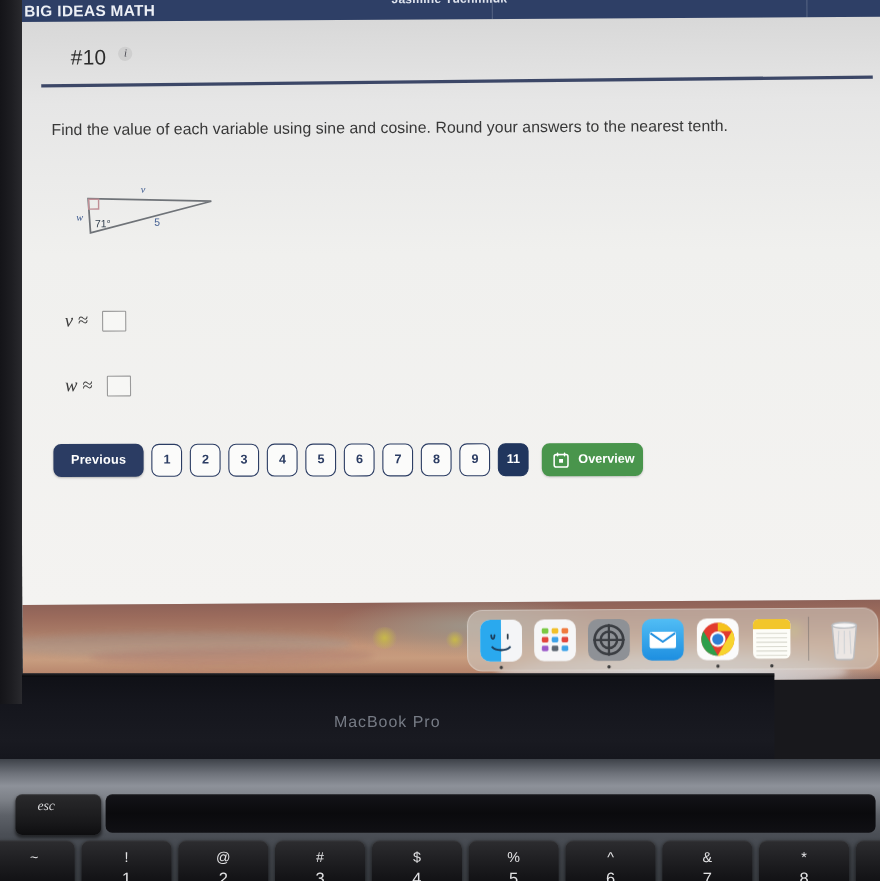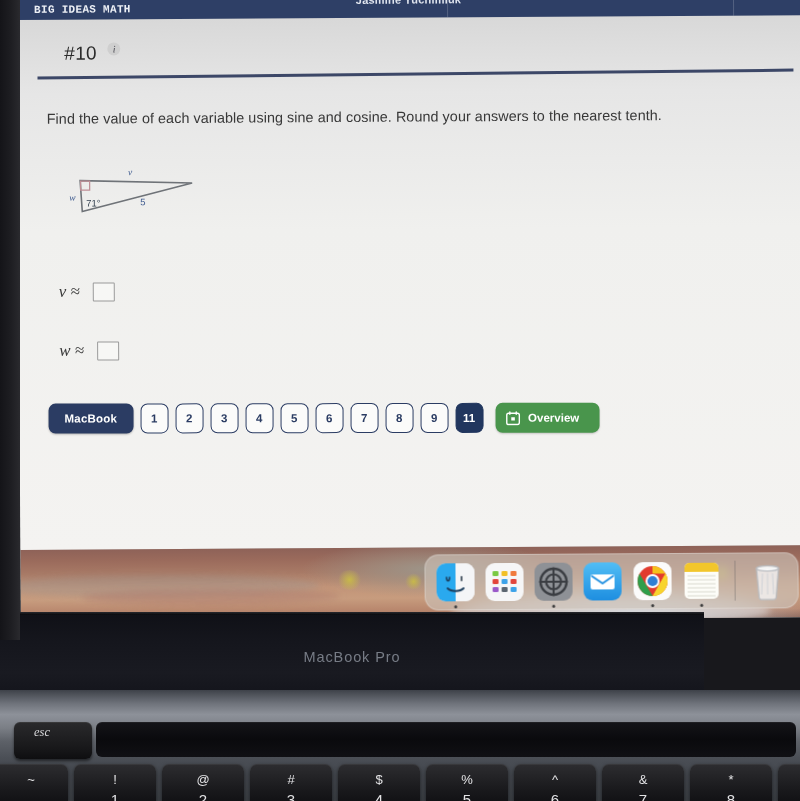--- a/index.html
+++ b/index.html
@@ -37,25 +37,25 @@
 
   
   #app-header {
     position: absolute; left: 0; top: 0; width: 100%; height: 20px;
     background: #2e3f66;
     display: flex; align-items: center;
     z-index: 6;
   }
   #app-header .brand {
     color: #eceff5;
-    font-family: Liberation Mono, monospace;
+    font-family: Liberation Sans, sans-serif;
     font-weight: bold;
-    font-size: 11px;
+    font-size: 14px;
     letter-spacing: .3px;
-    margin-left: 17px;
+    margin-left: 5px;
   }
   #app-header .user {
     position: absolute;
     left: 0; right: 0;
     top: -4px;
     text-align: center;
     color: #dfe4ee;
     font-weight: bold;
     font-size: 11px;
     letter-spacing: .2px;
@@ -159,21 +159,21 @@
     border-radius: 7px;
     font-size: 11.5px; font-weight: bold;
     display: flex; align-items: center; justify-content: center;
   }
   .page-btn.active {
     background: #21365e;
     color: #ffffff;
     border-color: #21365e;
   }
   #overview-btn {
-    height: 30px; padding: 0 20px 0 10px;
+    height: 30px; padding: 0 8px 0 10px;
     margin-left: 5px;
     background: #49954c;
     color: #fff;
     border: none; border-radius: 7px;
     display: flex; align-items: center; gap: 8px;
     font-size: 11.5px; font-weight: bold;
     box-shadow: 0 1px 2px rgba(0,0,0,.2);
   }
   #cal-icon { width: 15px; height: 15px; display: block; }
 
@@ -353,21 +353,21 @@
       <div class="answer-row" id="answer-v">
         <span class="ans-label">v ≈</span>
         <span class="ans-box"></span>
       </div>
       <div class="answer-row" id="answer-w">
         <span class="ans-label">w ≈</span>
         <span class="ans-box"></span>
       </div>
 
       <div id="pager">
-        <div id="prev-btn">MacBook</div>
+        <div id="prev-btn">Previous</div>
         <div class="page-btn">1</div>
         <div class="page-btn">2</div>
         <div class="page-btn">3</div>
         <div class="page-btn">4</div>
         <div class="page-btn">5</div>
         <div class="page-btn">6</div>
         <div class="page-btn">7</div>
         <div class="page-btn">8</div>
         <div class="page-btn">9</div>
         <div class="page-btn active">11</div>

